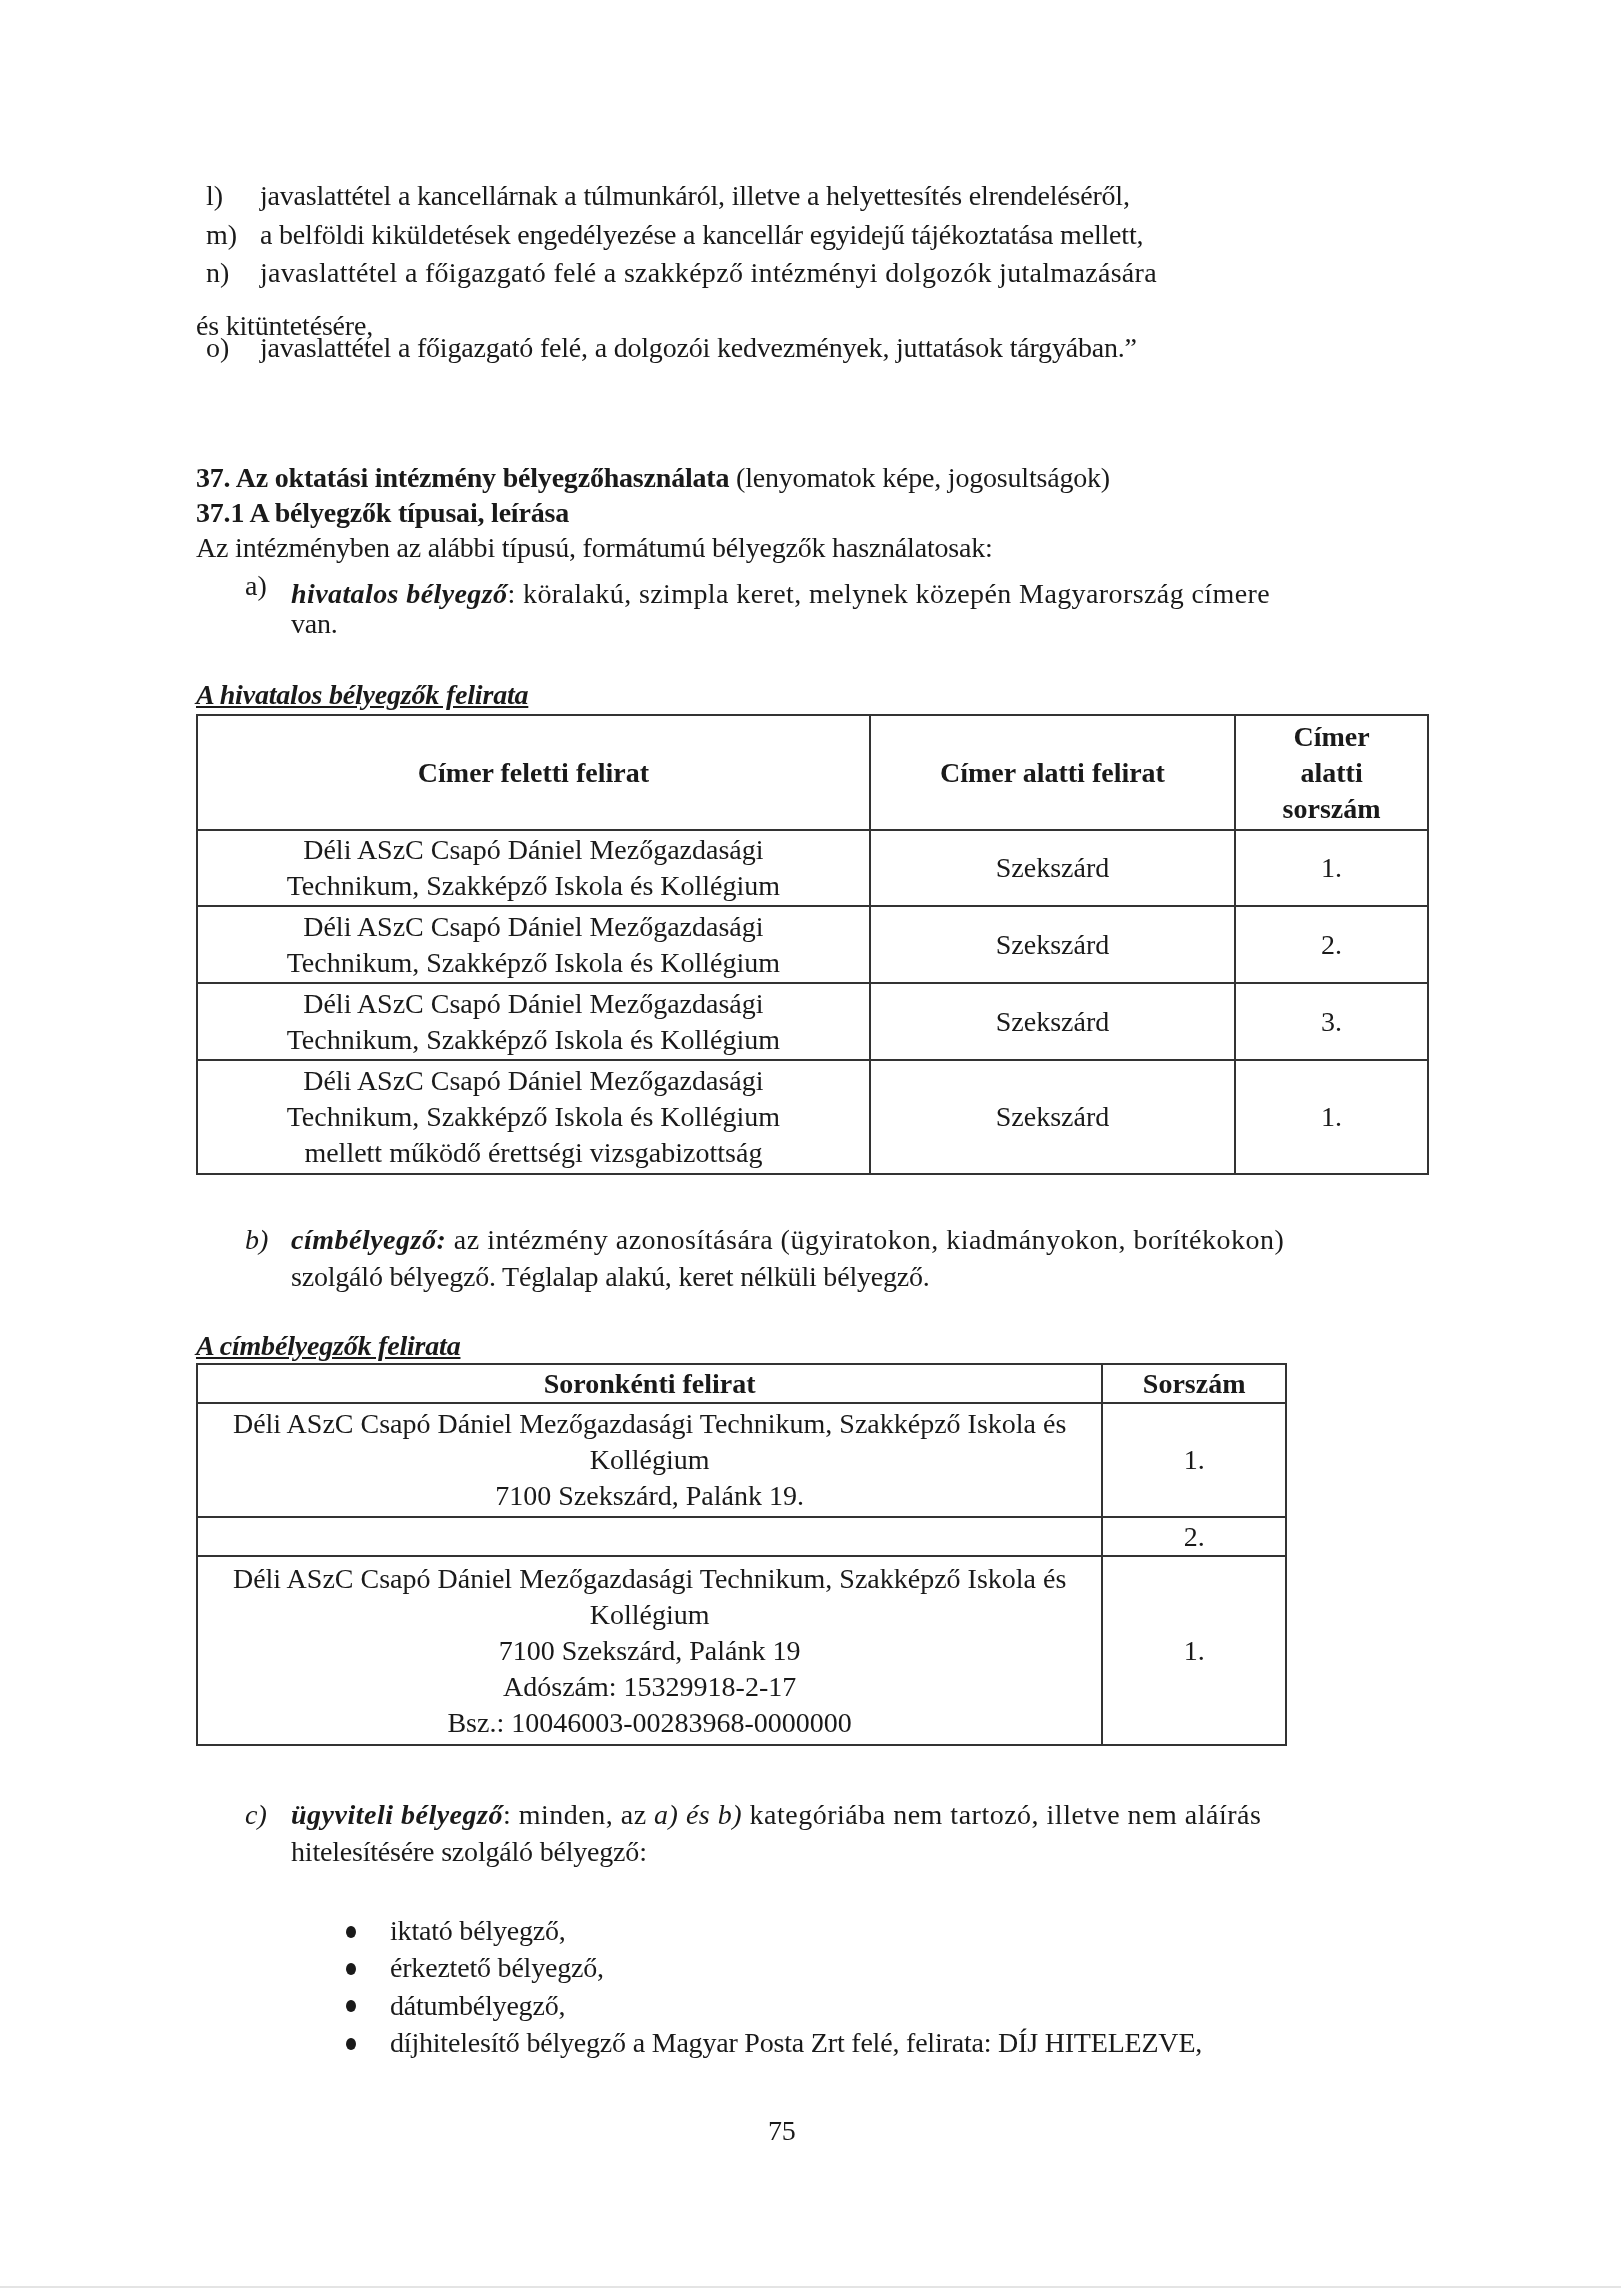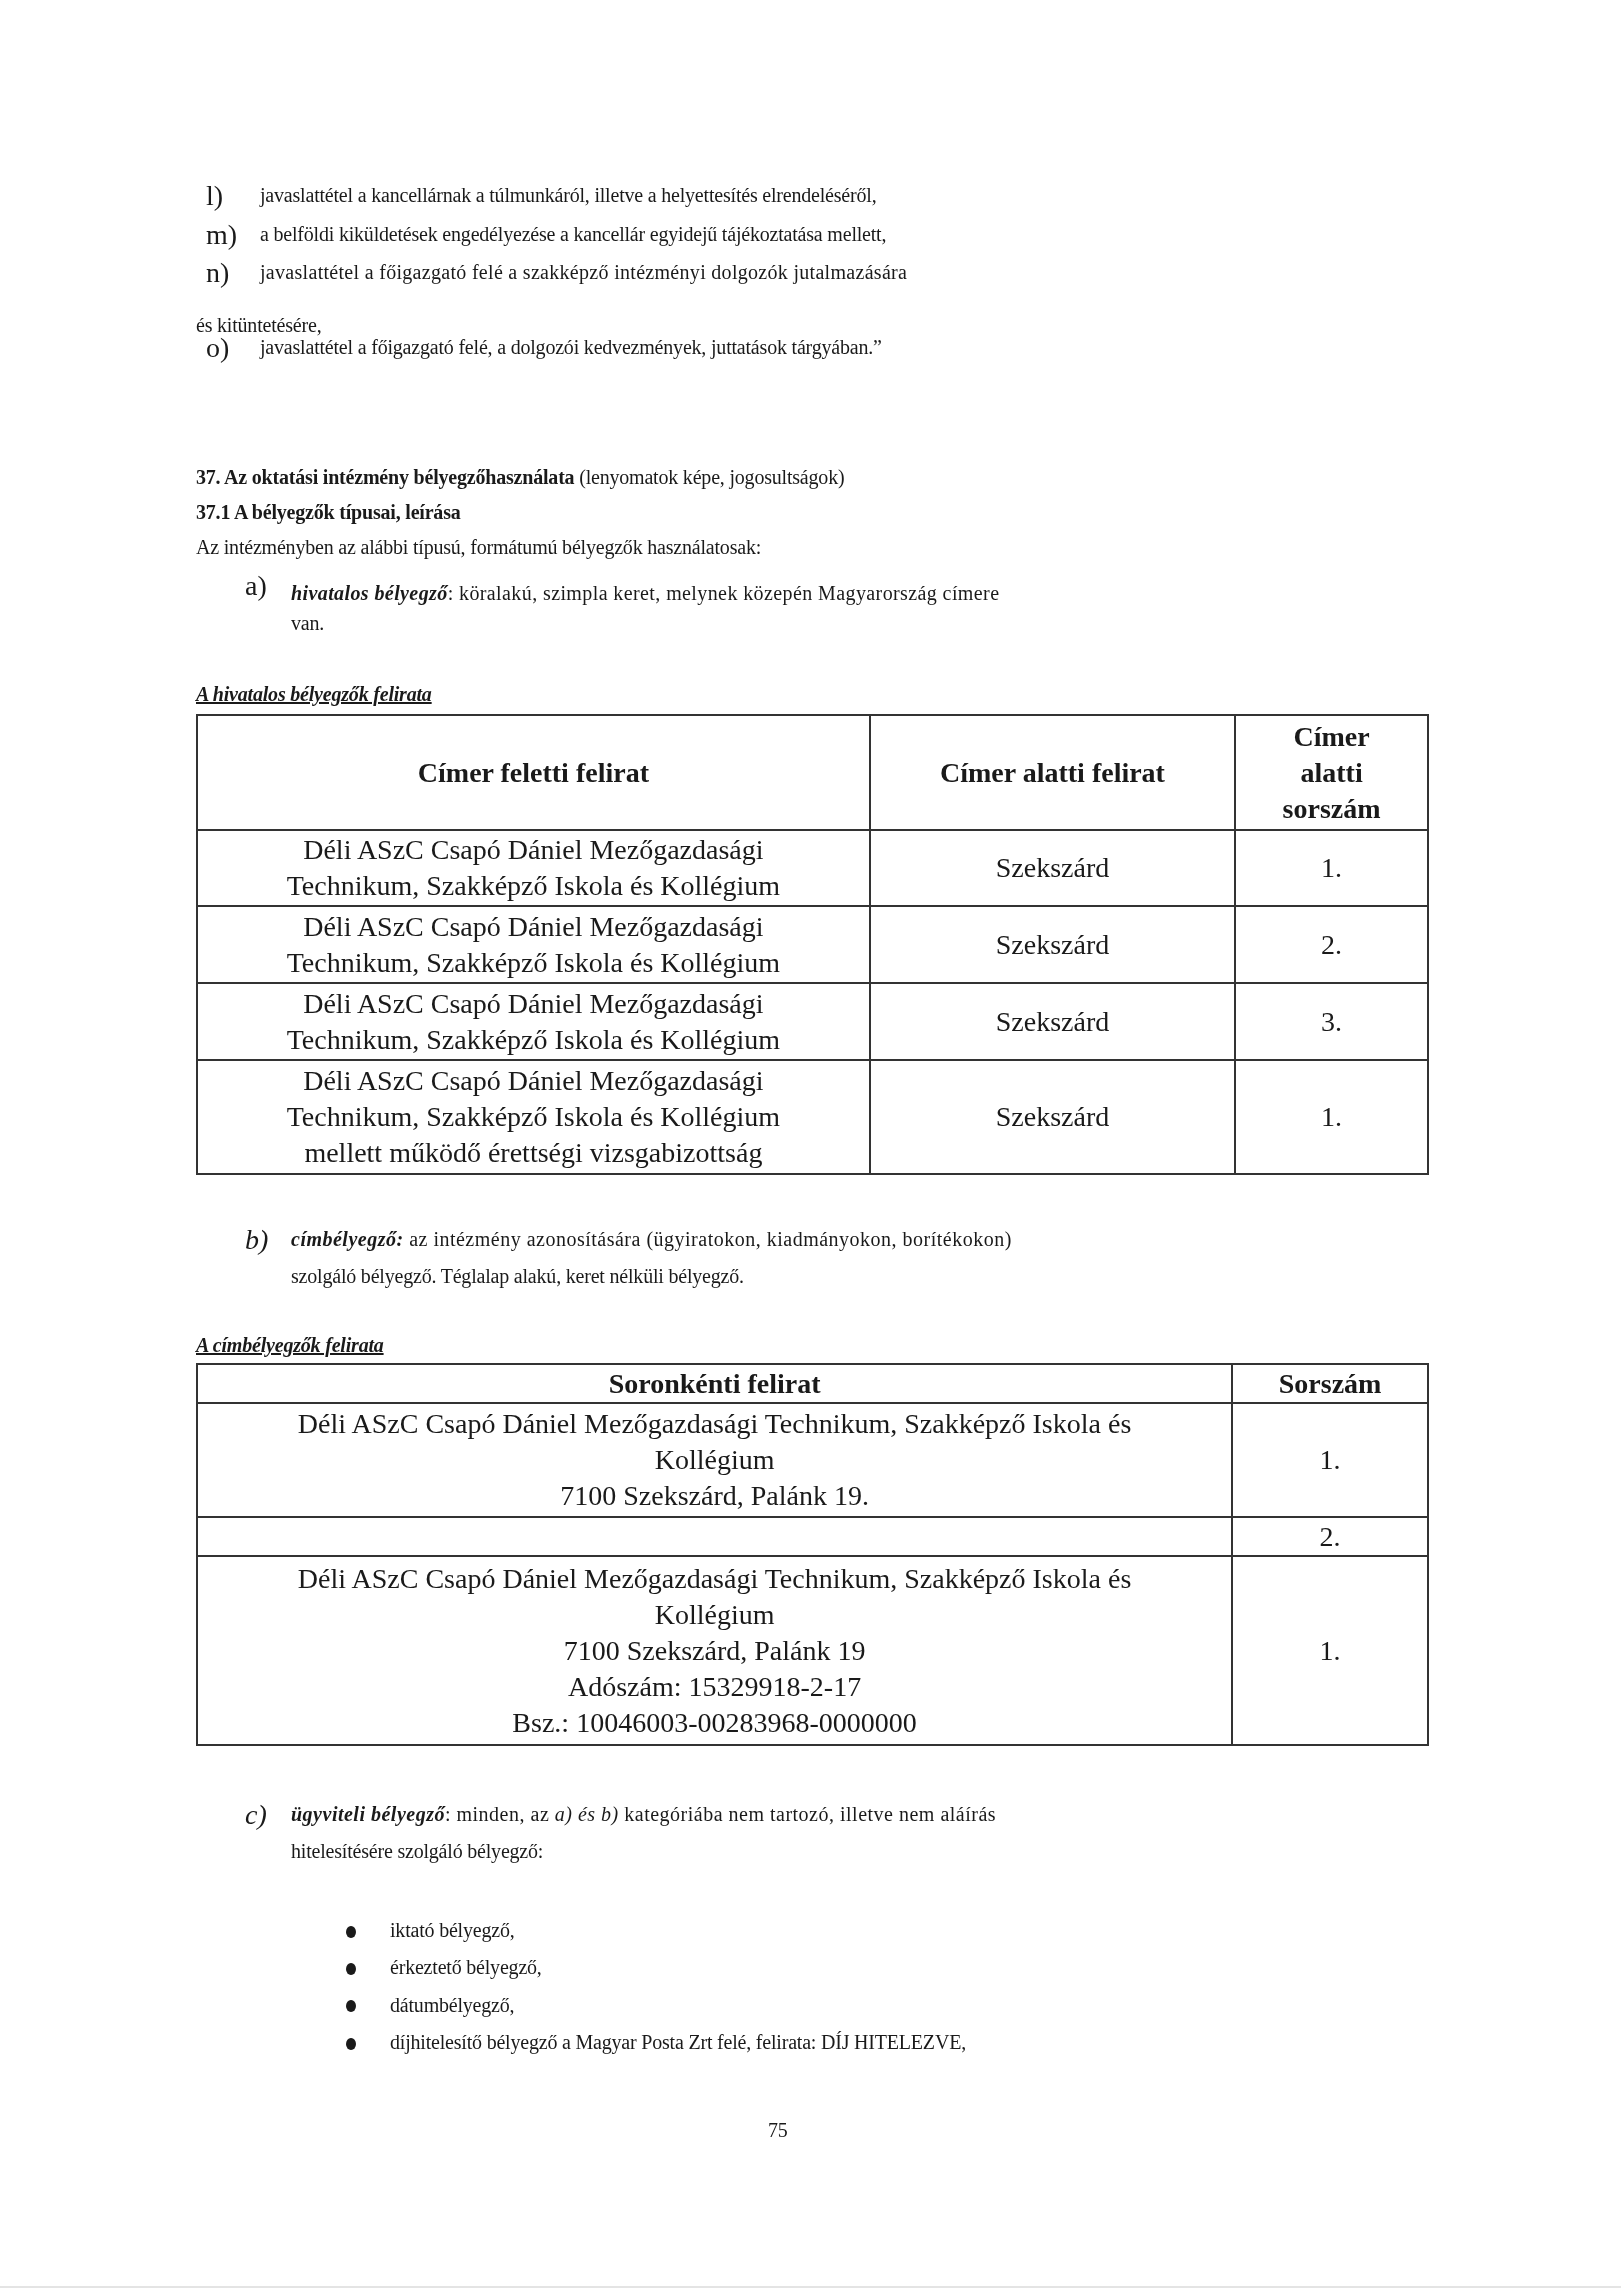--- a/index.html
+++ b/index.html
@@ -1,18 +1,18 @@
 <!DOCTYPE html>
 <html><head>
 <meta charset="utf-8">
 <style>
   html, body { margin:0; padding:0; background:#ffffff; }
   body { width:1621px; height:2292px; position:relative; overflow:hidden;
          font-family:"Liberation Serif", "DejaVu Serif", serif; color:#1a1a1a; }
-  .line { position:absolute; font-size:20px; line-height:35px; white-space:nowrap; letter-spacing:-0.2px; }
+  .line { position:absolute; font-size:28px; line-height:35px; white-space:nowrap; letter-spacing:-0.2px; }
   .lbl { position:absolute; font-size:28px; line-height:35px; }
   .bold { font-weight:bold; }
   .bi { font-weight:bold; font-style:italic; }
   .it { font-style:italic; }
   .u { text-decoration:underline; }
   table.tb { position:absolute; border-collapse:collapse; font-size:28px; line-height:36px; }
   table.tb td, table.tb th { border:2px solid #333; text-align:center; vertical-align:middle; padding:0 5.9px; }
   table.tb th { font-weight:bold; }
   .bullet { position:absolute; width:9.8px; height:11.8px; border-radius:50%; background:#1a1a1a; }
   .footer-rule { position:absolute; left:0; top:2286px; width:1621px; height:2px; background:#e4e4e4; }
@@ -106,21 +106,21 @@
   </table>
 
 <div>
   <span class="lbl it" style="left:245px; top:1222px;">b)</span>
   <span class="line" style="left:291px; top:1222px; letter-spacing:0.5px;"><span class="bi">címbélyegző:</span><span> az intézmény azonosítására (ügyiratokon, kiadmányokon, borítékokon)</span></span>
   <span class="line" style="left:291px; top:1259px;">szolgáló bélyegző. Téglalap alakú, keret nélküli bélyegző.</span>
 </div>
 
 <div class="line bi u" style="left:196px; top:1328px;">A címbélyegzők felirata</div>
 
-<table class="tb" style="left:196px; top:1363px; width:1233px;border-radius:15px;">
+<table class="tb" style="left:196px; top:1363px; width:1091px;border-radius:15px;">
   <colgroup>
       <col style="width:1037px">
       <col style="width:196px">
     </colgroup>
   <tbody>
       <tr style="height:39px;">
     <th>Soronkénti felirat</th>
     <th>Sorszám</th>
   </tr>
   <tr style="height:114px;">

